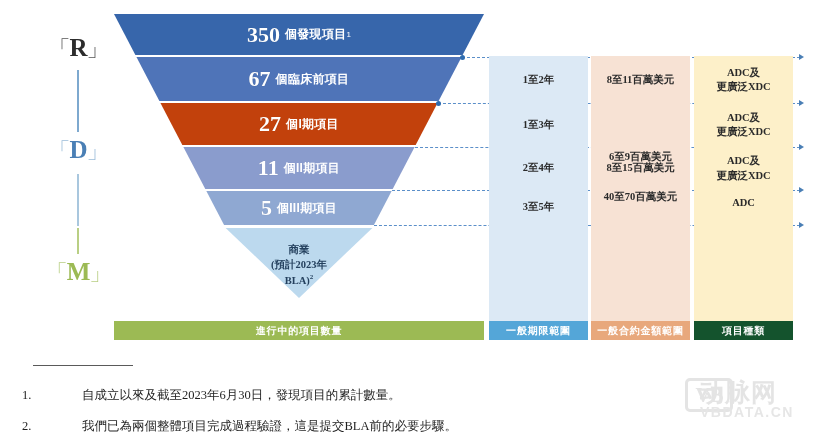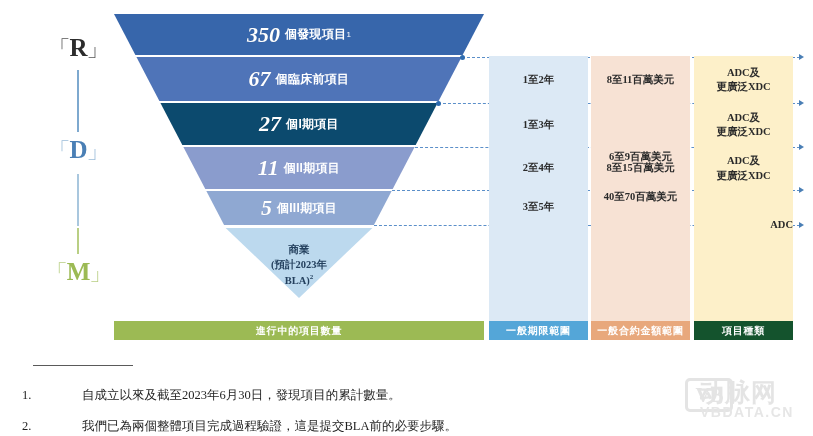--- a/index.html
+++ b/index.html
@@ -34,21 +34,20 @@
   .funnel { position: absolute; left: 114px; top: 14px; width: 370px; height: 305px; }
   .band {
     position: absolute; left: 0; width: 370px;
     display: flex; align-items: center; justify-content: center;
     color: #ffffff;
   }
   .band .num {
     font-family: "Liberation Serif", "DejaVu Serif", serif;
     font-weight: bold; font-size: 22px; margin-right: 5px;
     text-shadow: 0 0 1px rgba(0,0,0,.18);
-    font-style: italic;
   }
   .band .txt { font-size: 12px; font-weight: bold; letter-spacing: .3px; }
   .band .sup { font-size: 8px; vertical-align: super; }
 
   .commercial {
     position: absolute; left: 0; width: 370px;
     display: flex; align-items: flex-start; justify-content: center;
     padding-top: 14px;
     color: #24405e;
     font-family: "Liberation Serif", "DejaVu Serif", serif;
@@ -148,21 +147,21 @@
       <span class="num">350</span>
       <span class="txt">個發現項目</span>
         <span class="sup">1</span>
     </div>
 
     <div class="band" id="band1" style="top: 43px; height: 44px; background: rgb(79, 116, 184); clip-path: polygon(6.062% 0%, 93.938% 0%, 87.734% 100%, 12.266% 100%);">
       <span class="num">67</span>
       <span class="txt">個臨床前項目</span>
     </div>
 
-    <div class="band" id="band2" style="top: 89px; height: 42px; background: #0c4a6e; clip-path: polygon(12.548% 0%, 87.452% 0%, 81.531% 100%, 18.469% 100%);">
+    <div class="band" id="band2" style="top: 89px; height: 42px; background: #c2410c; clip-path: polygon(12.548% 0%, 87.452% 0%, 81.531% 100%, 18.469% 100%);">
       <span class="num">27</span>
       <span class="txt">個I期項目</span>
     </div>
 
     <div class="band" id="band3" style="top: 133px; height: 42px; background: rgb(138, 156, 205); clip-path: polygon(18.751% 0%, 81.249% 0%, 75.328% 100%, 24.672% 100%);">
       <span class="num">11</span>
       <span class="txt">個II期項目</span>
     </div>
 
     <div class="band" id="band4" style="top: 177px; height: 34px; background: rgb(143, 168, 210); clip-path: polygon(24.954% 0%, 75.046% 0%, 70.252% 100%, 29.748% 100%);">
@@ -249,21 +248,21 @@
       <div class="cell" style="left: 489px; top: 190px; height: 35px;">
         <div>
           <div>3至5年</div>
         </div>
       </div>
       <div class="cell" style="left: 591px; top: 180px; height: 35px;">
         <div>
           <div>40至70百萬美元</div>
         </div>
       </div>
-      <div class="cell" style="left: 694px; top: 208px; height: 35px; justify-content: flex-end;">
+      <div class="cell" style="left: 694px; top: 186px; height: 35px;">
         <div>
           <div>ADC</div>
         </div>
       </div>
     </div>
 
   <div class="legbar leg-green">
     <span>進行中的項目數量</span>
   </div>
   <div class="legbar leg-blue">

